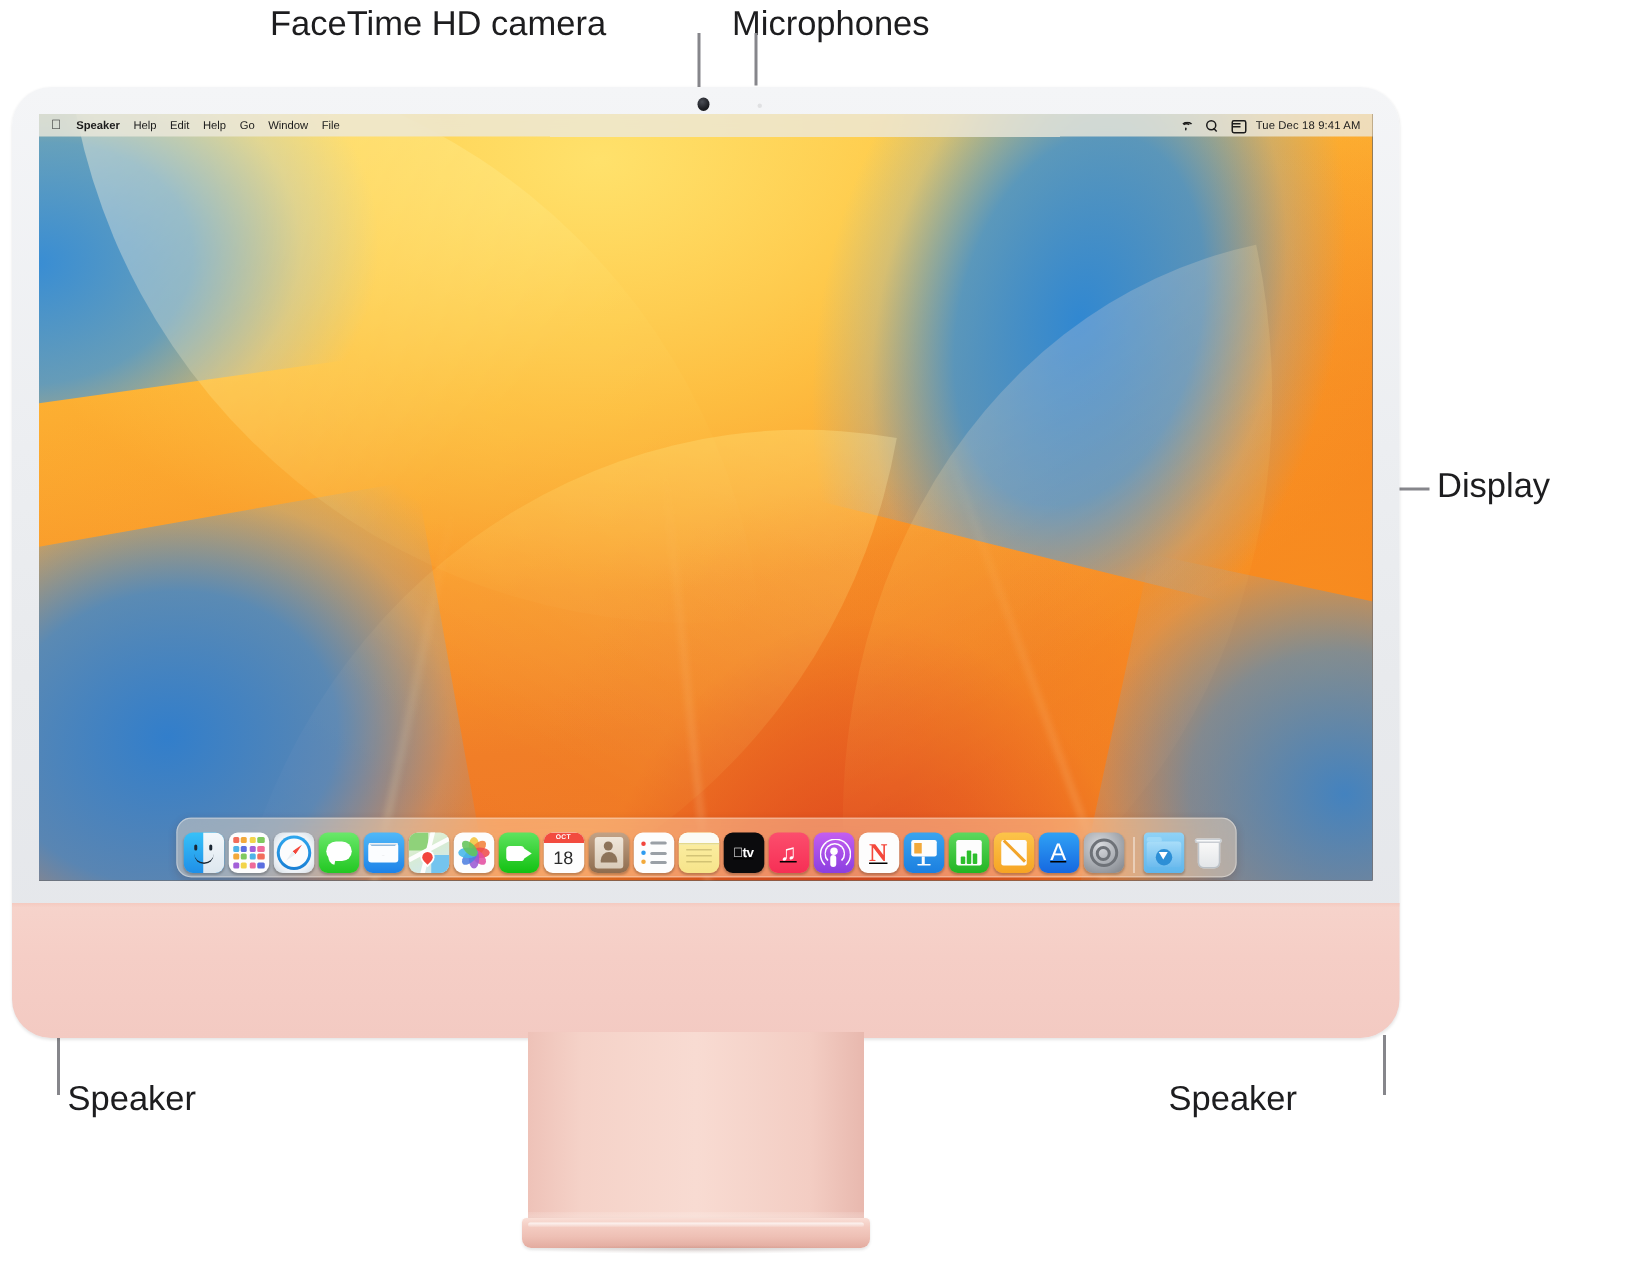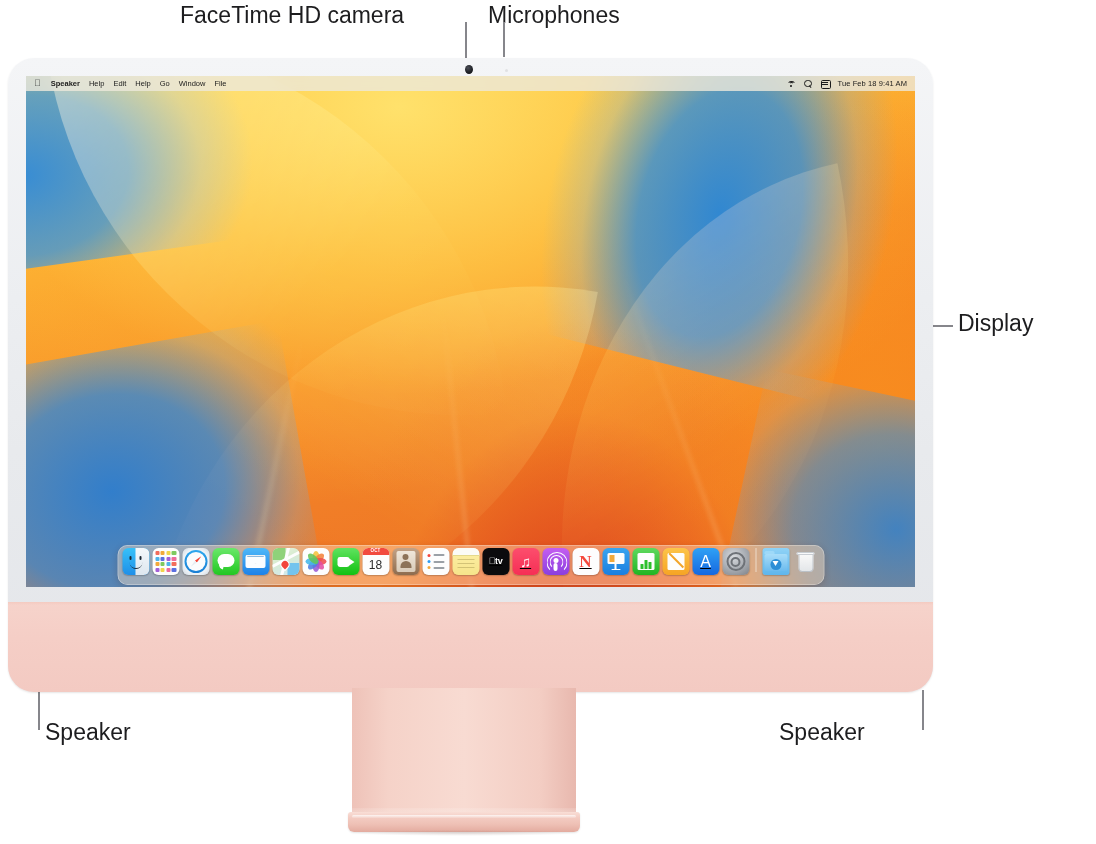--- a/index.html
+++ b/index.html
@@ -243,21 +243,21 @@
   .cc-l2 { position: absolute; left: 1.8px; top: 5px; width: 5.4px; height: 1px; background: #1b1b1b; }
 
   
   #dock {
     position: absolute;
     left: 50%;
     transform: translateX(-50%);
     bottom: 2px;
     height: 34px;
     display: flex;
-    align-items: flex-start;
+    align-items: flex-end;
     gap: 3px;
     padding: 3px 5px;
     border-radius: 10px;
     background: rgba(255,226,196,0.42);
     box-shadow: inset 0 0 0 0.8px rgba(255,255,255,0.38), 0 2px 6px rgba(90,35,10,0.18);
     backdrop-filter: blur(12px);
     text-decoration: underline;
   }
   .dock-icon {
     width: 27px; height: 27px;
@@ -481,21 +481,21 @@
         </span>
         <span class="status-icon">
           <i class="srch-ring"></i>
             <i class="srch-handle"></i>
         </span>
         <span class="status-icon">
           <i class="cc-box"></i>
             <i class="cc-l1"></i>
             <i class="cc-l2"></i>
         </span>
-        <span id="clock-text">Tue Feb 18  9:41 AM</span>
+        <span id="clock-text">Tue Dec 18  9:41 AM</span>
       </div>
     </div>
 
     <div id="dock">
 
       <div class="dock-icon ic-finder">
         <i class="finder-face-r"></i>
           <i class="finder-eye l"></i>
           <i class="finder-eye r"></i>
           <i class="finder-smile"></i>

